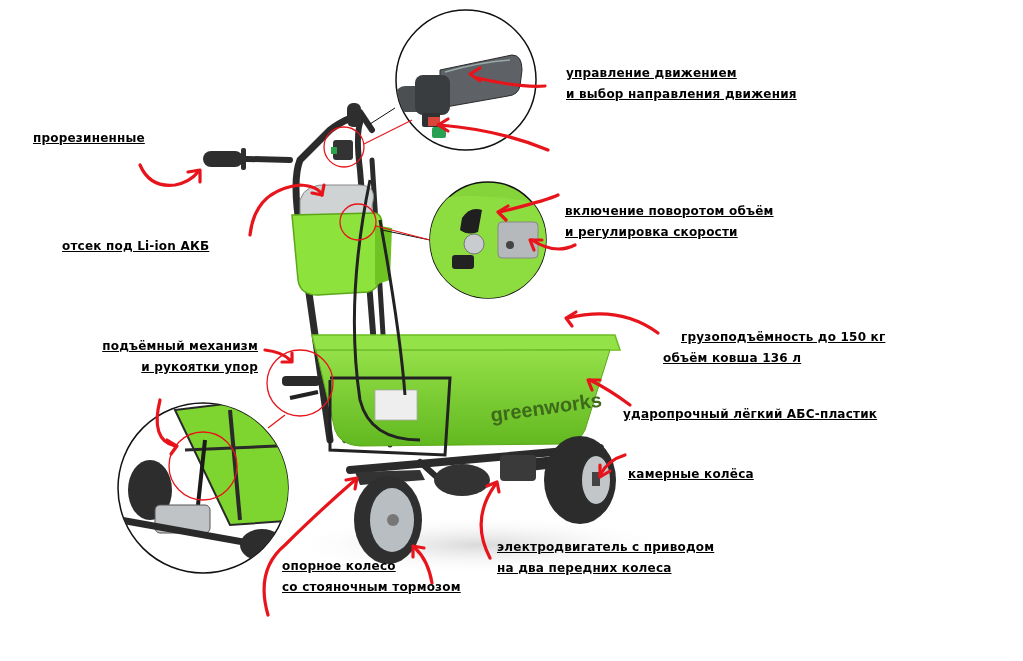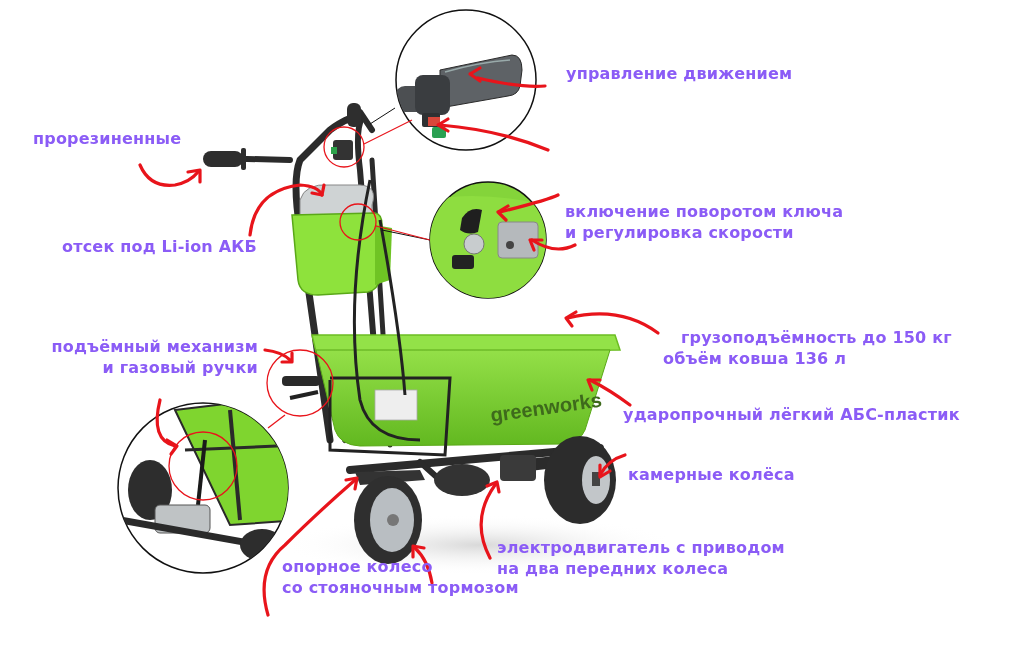--- a/index.html
+++ b/index.html
@@ -1,20 +1,20 @@
 <!DOCTYPE html>
 <html><head>
 <meta charset="utf-8">
 <style>
   html, body { margin: 0; padding: 0; background: #ffffff; }
   body { width: 1023px; height: 661px; position: relative; overflow: hidden;
          font-family: "DejaVu Sans", "Liberation Sans", sans-serif; }
   .stage { position: absolute; left: 0; top: 0; width: 1023px; height: 661px; }
-  .label { position: absolute; color: #8b5cf6; font-weight: bold;
-           font-size: 16px; line-height: 21px; white-space: nowrap; letter-spacing: 0.2px; }
+  .label { position: absolute; color: #000000; font-weight: bold;
+           font-size: 12px; line-height: 21px; white-space: nowrap; letter-spacing: 0.2px; text-decoration: underline; }
   .label span { display: block; }
   .right { text-align: right; }
   svg.art { position: absolute; left: 0; top: 0; }
 </style>
 </head>
 <body>
 
 <div class="stage">
 
   <svg class="art" width="1023" height="661" viewBox="0 0 1023 661">
@@ -179,38 +179,39 @@
       <path d="M 497 482 l -10 4 M 497 482 l 2 10"></path>
       <path d="M 268 615 Q 255 570 285 545 Q 315 515 355 480"></path>
       <path d="M 357 478 l -11 2 M 357 478 l -2 11"></path>
       <path d="M 432 583 Q 428 560 415 548"></path>
       <path d="M 413 546 l 0 11 M 413 546 l 11 2"></path>
     </g>
   </svg>
 
   <div class="label" style="left:566px; top:63px;">
     <span>управление движением</span>
+    <span>и выбор направления движения</span>
   </div>
 
   <div class="label" style="left:33px; top:128px;">
     <span>прорезиненные</span>
   </div>
 
   <div class="label" style="left:62px; top:236px;">
     <span>отсек под Li-ion АКБ</span>
   </div>
 
   <div class="label" style="left:565px; top:201px;">
-    <span>включение поворотом ключа</span>
+    <span>включение поворотом объём</span>
     <span>и регулировка скорости</span>
   </div>
 
   <div class="label right" style="right:765px; top:336px;margin-left:28px;">
     <span>подъёмный механизм</span>
-    <span>и газовый ручки</span>
+    <span>и рукоятки упор</span>
   </div>
 
   <div class="label" style="left:640px; top:327px;margin-left:23px;">
     <span style="padding-left:18px;">грузоподъёмность до 150 кг</span>
     <span>объём ковша 136 л</span>
   </div>
 
   <div class="label" style="left:623px; top:404px;">
     <span>ударопрочный лёгкий АБС-пластик</span>
   </div>

